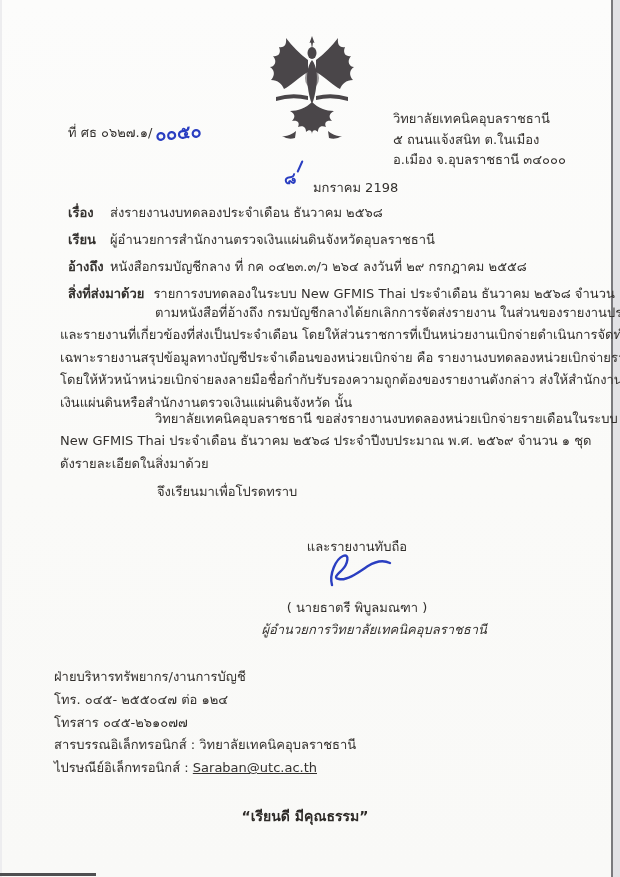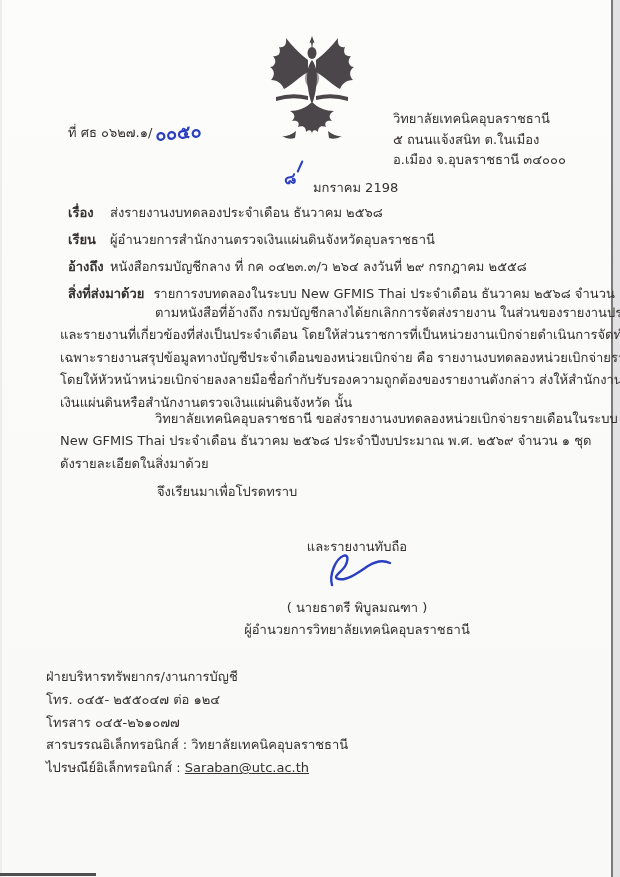--- a/index.html
+++ b/index.html
@@ -35,23 +35,23 @@
   
   .para { left:60px; width:520px; line-height:22.4px; }
   .p1 { top:302px; }
   .p2 { top:408px; }
   .indent { padding-left:95px; }
   .closing { left:157px; top:481px; }
   
   .salutation { left:247px; width:220px; top:536px; text-align:center; }
   .sig-svg { left:323px; top:550px; }
   .signer-name  { left:227px; width:260px; top:597px; text-align:center; }
-  .signer-title { left:227px; width:260px; top:619px; text-align:center; }
+  .signer-title { left:227px; width:260px; top:619px; text-align:right;font-style:italic; }
   
-  .contact { left:46px; top:666px; line-height:22.8px; }
+  .contact { left:54px; top:666px; line-height:22.8px; }
   .email-link { text-decoration:underline;margin-top:28px; }
   .slogan { left:185px; width:240px; top:805px; text-align:center; font-weight:bold; font-size:14px; color:#2d2a27; }
 </style>
 </head>
 <body>
 
 <div class="page">
 
   <div class="abs edge-left"></div>
   <div class="abs edge-right-light"></div>
@@ -134,14 +134,15 @@
     <div class="line">ฝ่ายบริหารทรัพยากร/งานการบัญชี</div>
     <div class="line">โทร. ๐๔๕- ๒๕๕๐๔๗  ต่อ ๑๒๔</div>
     <div class="line">โทรสาร  ๐๔๕-๒๖๑๐๗๗</div>
     <div class="line">สารบรรณอิเล็กทรอนิกส์ : วิทยาลัยเทคนิคอุบลราชธานี</div>
     <div class="line">
       <span>ไปรษณีย์อิเล็กทรอนิกส์  :</span>
       <span class="email-link">Saraban@utc.ac.th</span>
     </div>
   </div>
 
+  <div class="abs slogan line">“เรียนดี  มีคุณธรรม”</div>
 
 </div>
 
 </body></html>

